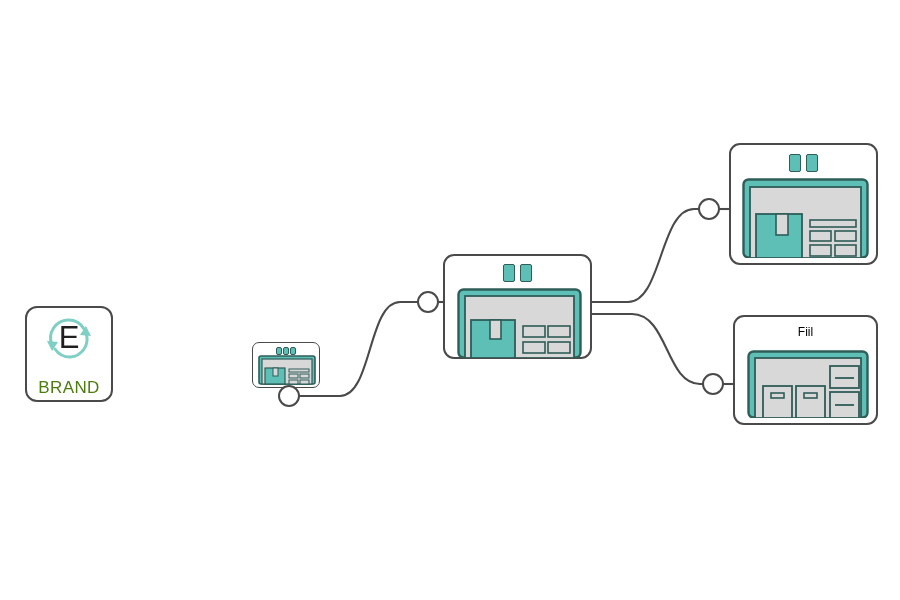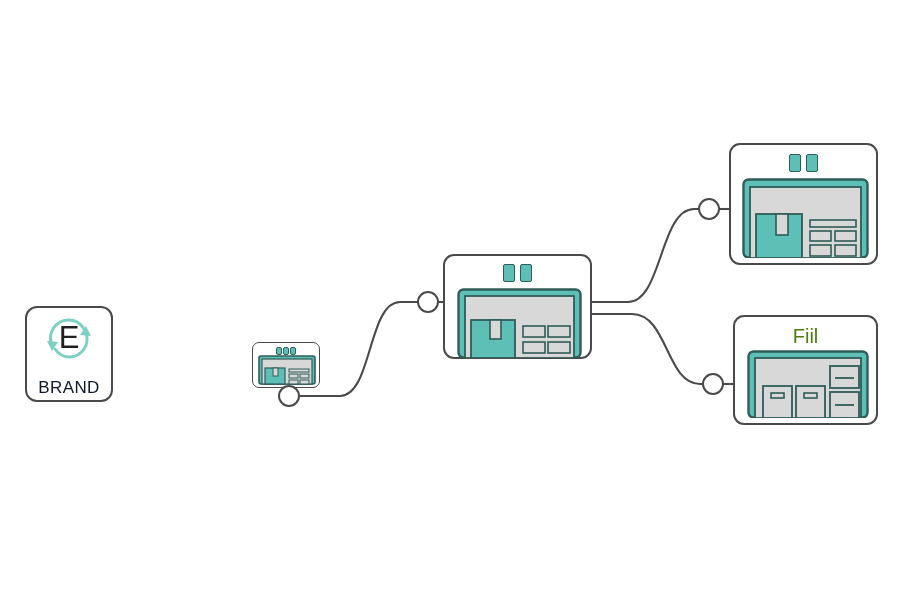--- a/index.html
+++ b/index.html
@@ -45,21 +45,21 @@
   }
   .brand-mark {
     width: 58px;
     height: 52px;
     position: relative;
     margin-top: 2px;
   }
   .brand-label {
     font-size: 17px;
     letter-spacing: 0.4px;
-    color: #0f172a;
+    color: #4d7c0f;
     margin-top: 14px;
     font-family: "Liberation Sans", sans-serif;
   }
 
   
   .node {
     position: absolute;
     background: #ffffff;
     border: 2px solid #4a4a4a;
     border-radius: 11px;
@@ -67,22 +67,22 @@
   }
   .node.small {
     border-width: 1.6px;
     border-radius: 7px;
   }
   .node-title {
     position: absolute;
     left: 0;
     right: 0;
     text-align: center;
-    font-size: 20px;
-    color: #4d7c0f;
+    font-size: 12px;
+    color: #000000;
     font-family: "Liberation Sans", sans-serif;
   }
   .node-art {
     position: absolute;
   }
   .dots-row {
     position: absolute;
     display: flex;
     justify-content: center;
     gap: 5px;

